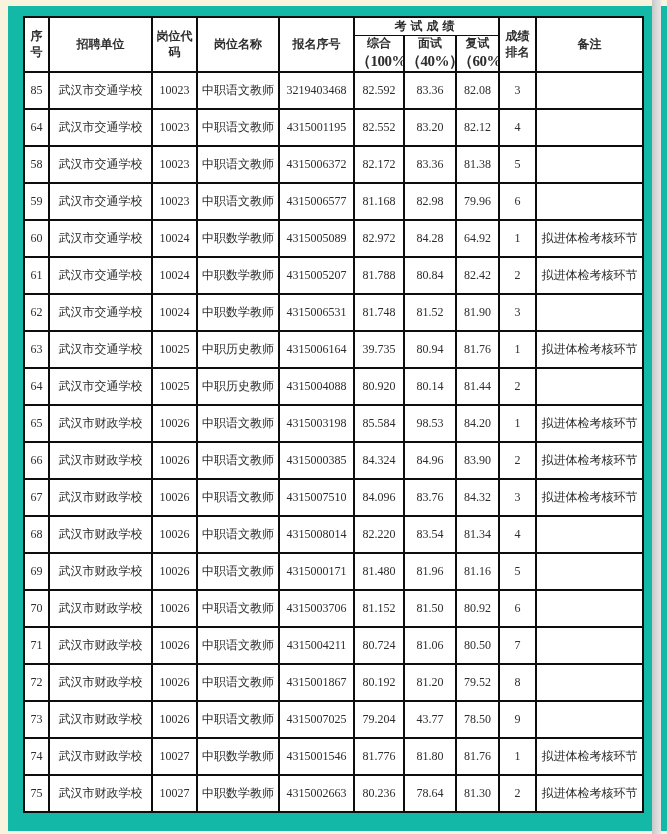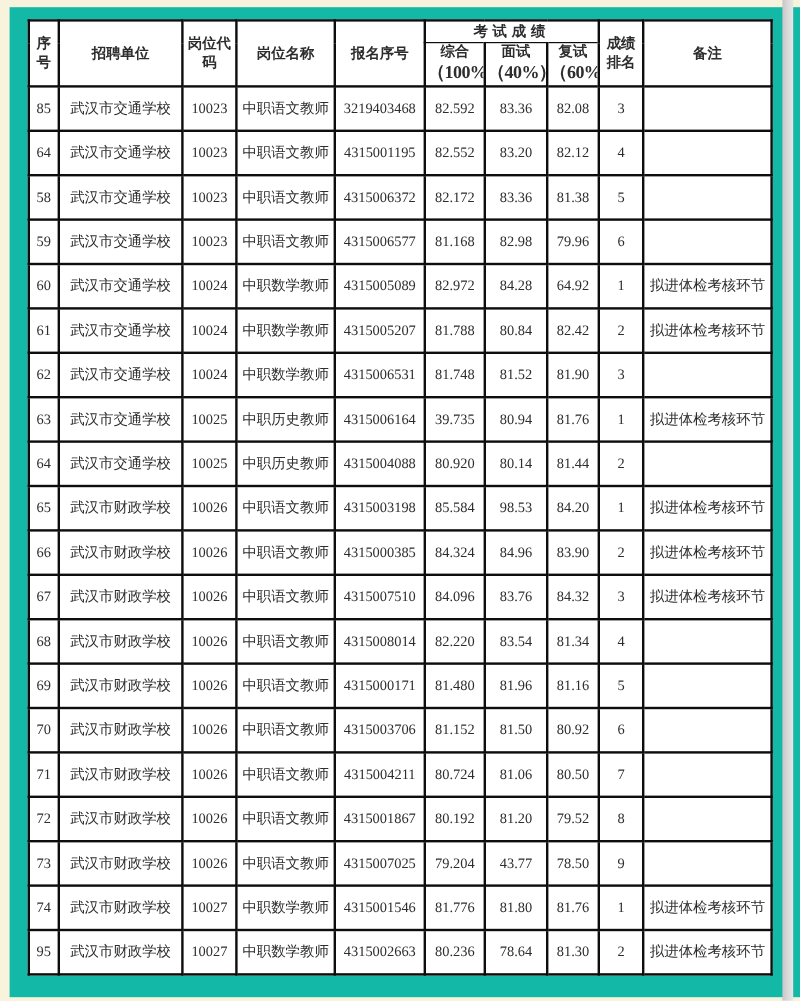--- a/index.html
+++ b/index.html
@@ -333,21 +333,21 @@
     <td class="num-cell">10027</td>
     <td>中职数学教师</td>
     <td class="num-cell">4315001546</td>
     <td class="num-cell">81.776</td>
     <td class="num-cell">81.80</td>
     <td class="num-cell">81.76</td>
     <td class="num-cell">1</td>
     <td>拟进体检考核环节</td>
   </tr>
           <tr>
-    <td class="serial-col">95</td>
+    <td class="serial-col">75</td>
     <td>武汉市财政学校</td>
     <td class="num-cell">10027</td>
     <td>中职数学教师</td>
     <td class="num-cell">4315002663</td>
     <td class="num-cell">80.236</td>
     <td class="num-cell">78.64</td>
     <td class="num-cell">81.30</td>
     <td class="num-cell">2</td>
     <td>拟进体检考核环节</td>
   </tr>

